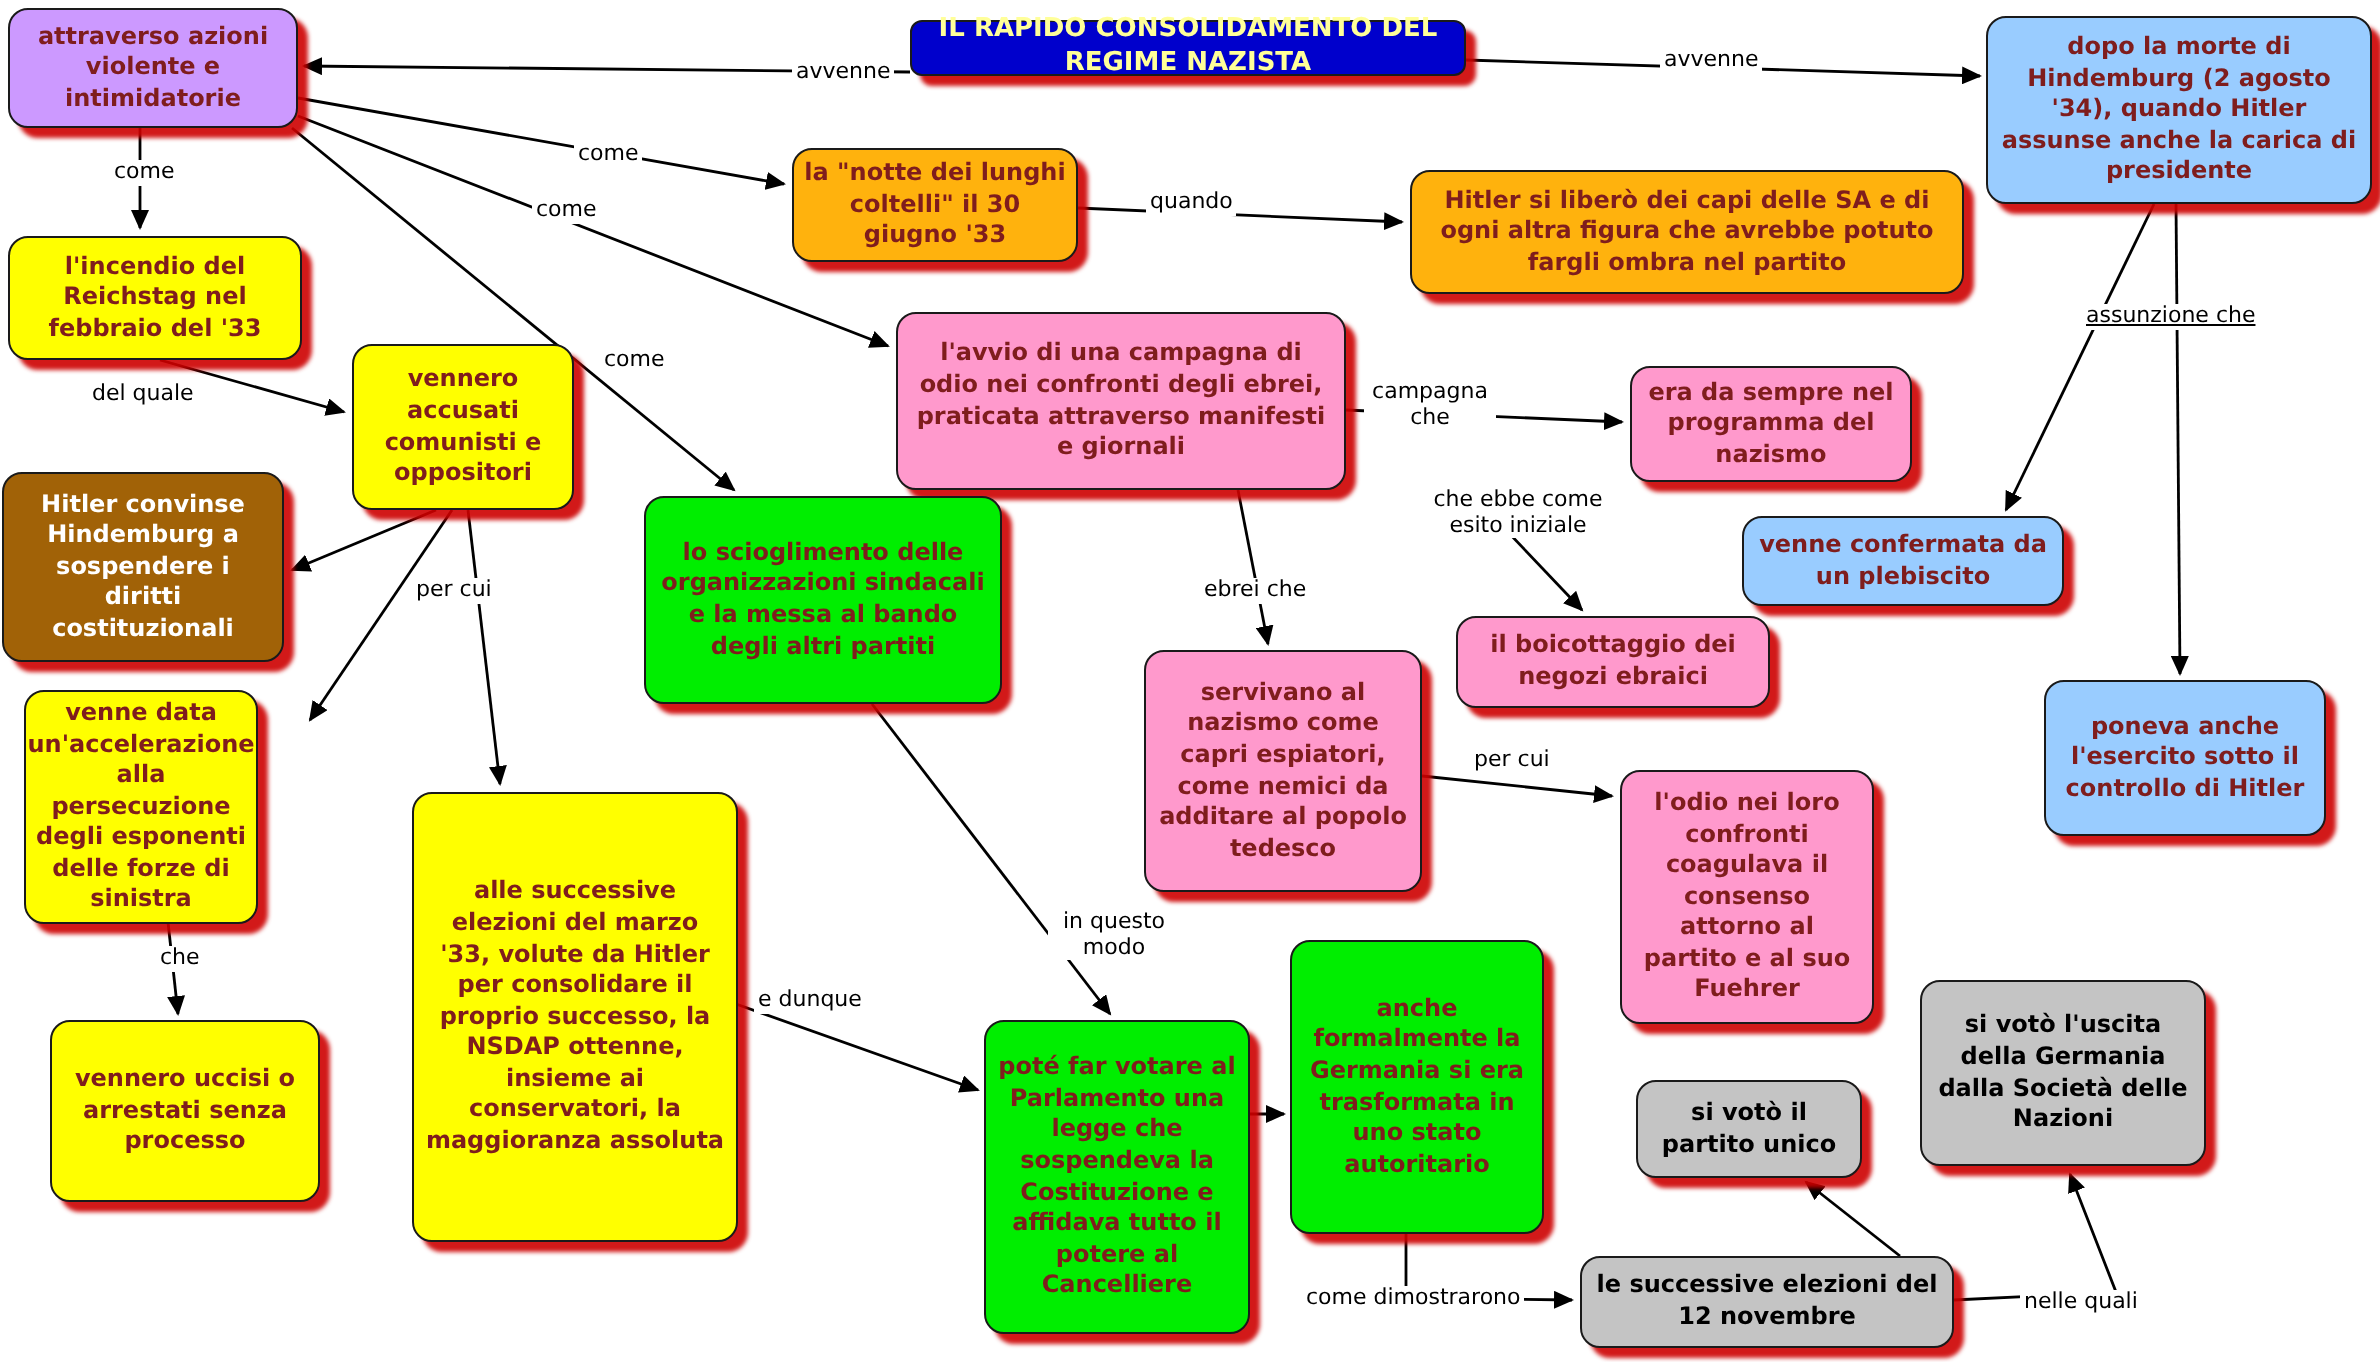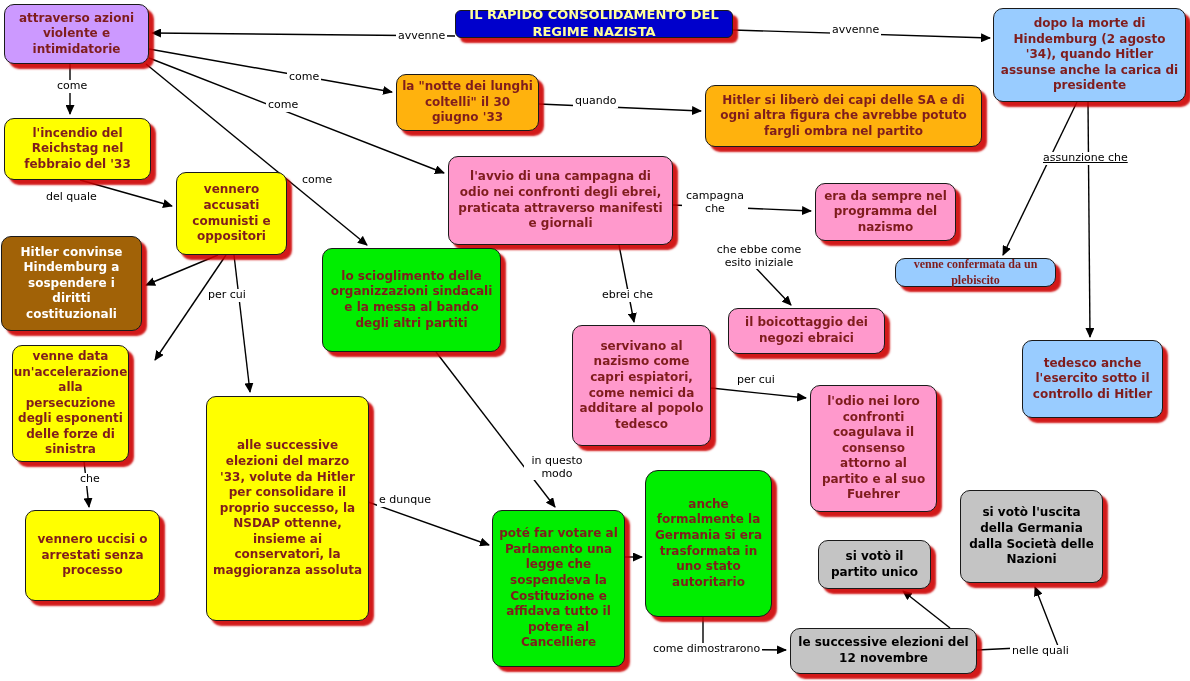--- a/index.html
+++ b/index.html
@@ -84,28 +84,28 @@
   <div class="node c-title" style="left:455px;top:10px;width:278px;height:28px;">IL RAPIDO CONSOLIDAMENTO DEL REGIME NAZISTA</div>
   <div class="node c-purple" style="left:4px;top:4px;width:145px;height:60px;">attraverso azioni violente e intimidatorie</div>
   <div class="node c-blue" style="left:993px;top:8px;width:193px;height:94px;">dopo la morte di Hindemburg (2 agosto '34), quando Hitler assunse anche la carica di presidente</div>
   <div class="node c-orange" style="left:396px;top:74px;width:143px;height:57px;">la "notte dei lunghi coltelli" il 30 giugno '33</div>
   <div class="node c-orange" style="left:705px;top:85px;width:277px;height:62px;">Hitler si liberò dei capi delle SA e di ogni altra figura che avrebbe potuto fargli ombra nel partito</div>
   <div class="node c-yellow" style="left:4px;top:118px;width:147px;height:62px;">l'incendio del Reichstag nel febbraio del '33</div>
   <div class="node c-yellow" style="left:176px;top:172px;width:111px;height:83px;">vennero accusati comunisti e oppositori</div>
   <div class="node c-pink" style="left:448px;top:156px;width:225px;height:89px;">l'avvio di una campagna di odio nei confronti degli ebrei, praticata attraverso manifesti e giornali</div>
   <div class="node c-pink" style="left:815px;top:183px;width:141px;height:58px;">era da sempre nel programma del nazismo</div>
   <div class="node c-red" style="left:1px;top:236px;width:141px;height:95px;">Hitler convinse Hindemburg a sospendere i diritti costituzionali</div>
-  <div class="node c-blue" style="left:895px;top:258px;width:161px;height:29px;font-family:Liberation Serif, serif;">venne confermata da un plebiscito</div>
+  <div class="node c-blue" style="left:871px;top:258px;width:161px;height:45px;">venne confermata da un plebiscito</div>
   <div class="node c-pink" style="left:728px;top:308px;width:157px;height:46px;">il boicottaggio dei negozi ebraici</div>
   <div class="node c-green" style="left:322px;top:248px;width:179px;height:104px;">lo scioglimento delle organizzazioni sindacali e la messa al bando degli altri partiti</div>
   <div class="node c-yellow" style="left:12px;top:345px;width:117px;height:117px;">venne data un'accelerazione alla persecuzione degli esponenti delle forze di sinistra</div>
   <div class="node c-pink" style="left:572px;top:325px;width:139px;height:121px;">servivano al nazismo come capri espiatori, come nemici da additare al popolo tedesco</div>
   <div class="node c-pink" style="left:810px;top:385px;width:127px;height:127px;">l'odio nei loro confronti coagulava il consenso attorno al partito e al suo Fuehrer</div>
-  <div class="node c-blue" style="left:1022px;top:340px;width:141px;height:78px;">tedesco anche l'esercito sotto il controllo di Hitler</div>
+  <div class="node c-blue" style="left:1022px;top:340px;width:141px;height:78px;">poneva anche l'esercito sotto il controllo di Hitler</div>
   <div class="node c-yellow" style="left:25px;top:510px;width:135px;height:91px;">vennero uccisi o arrestati senza processo</div>
   <div class="node c-yellow" style="left:206px;top:396px;width:163px;height:225px;">alle successive elezioni del marzo '33, volute da Hitler per consolidare il proprio successo, la NSDAP ottenne, insieme ai conservatori, la maggioranza assoluta</div>
   <div class="node c-green" style="left:492px;top:510px;width:133px;height:157px;">poté far votare al Parlamento una legge che sospendeva la Costituzione e affidava tutto il potere al Cancelliere</div>
-  <div class="node c-green" style="left:645px;top:470px;width:127px;height:147px;border-radius:13px;">anche formalmente la Germania si era trasformata in uno stato autoritario</div>
+  <div class="node c-green" style="left:645px;top:470px;width:127px;height:147px;">anche formalmente la Germania si era trasformata in uno stato autoritario</div>
   <div class="node c-gray" style="left:818px;top:540px;width:113px;height:49px;">si votò il partito unico</div>
   <div class="node c-gray" style="left:960px;top:490px;width:143px;height:93px;">si votò l'uscita della Germania dalla Società delle Nazioni</div>
   <div class="node c-gray" style="left:790px;top:628px;width:187px;height:46px;">le successive elezioni del 12 novembre</div>
 
 </div>
 
 </body></html>

